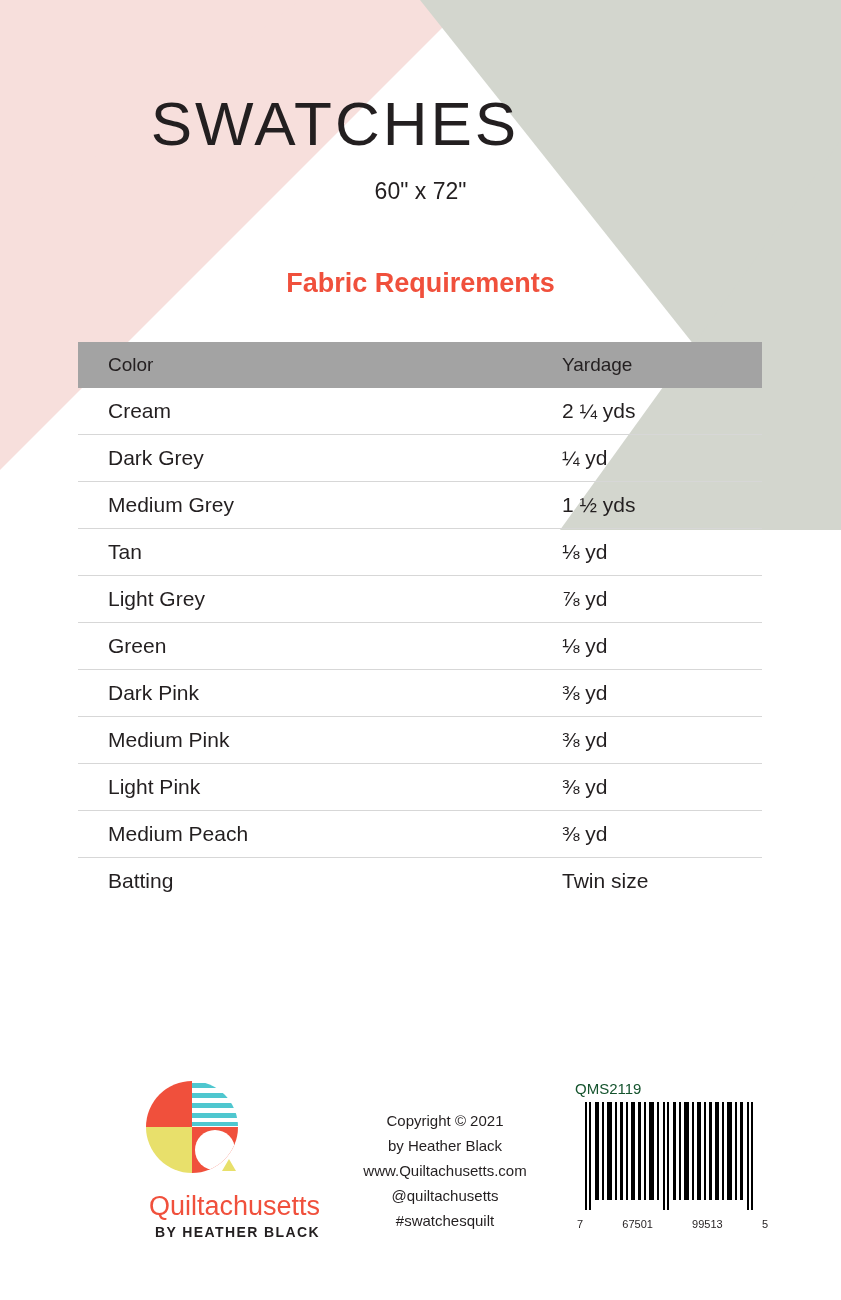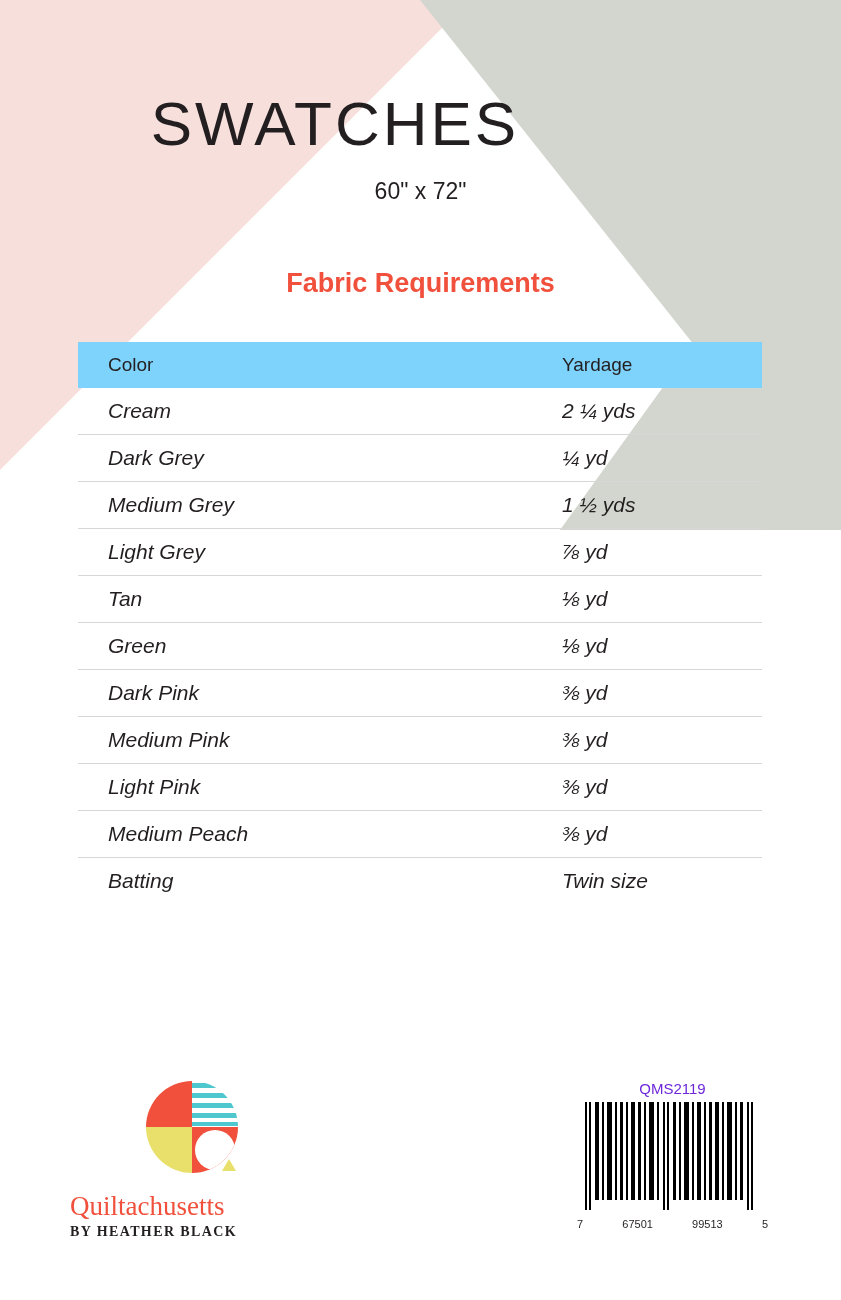--- a/index.html
+++ b/index.html
@@ -68,47 +68,45 @@
   table.fabric-table {
     position: absolute;
     top: 342px;
     left: 78px;
     width: 684px;
     border-collapse: collapse;
     font-size: 21px;
     color: #231f20;
   }
   table.fabric-table thead th {
-    background: #7dd3fc;
+    background: #a3a3a3;
     font-weight: normal;
     font-size: 19px;
     padding: 12px 0 12px 0;
     text-align: left;
   }
   table.fabric-table thead th.col-color { padding-left: 30px; }
   table.fabric-table thead th.col-yard  { padding-left: 0; width: 200px;}
   table.fabric-table tbody td {
     padding: 11px 0 11px 0;
     border-bottom: 1px solid #d7d7d7;
     vertical-align: middle;
-    font-style: italic;
   }
   table.fabric-table tbody td.col-color { padding-left: 30px; }
   table.fabric-table tbody td.col-yard { width: 200px; margin-top: 48px; }
   table.fabric-table tbody tr:first-child td { border-top: none; }
   table.fabric-table tbody tr:last-child td { border-bottom: none; }
 
   
   .logo-block {
     position: absolute;
     left: 70px;
     top: 1075px;
     width: 250px;
-    text-align: left;
-    font-family: Liberation Serif, serif;
+    text-align: right;
   }
   .logo-mark {
     position: relative;
     width: 110px;
     height: 110px;
     margin: 0 auto;
   }
   .logo-name {
     margin-top: 6px;
     font-size: 27px;
@@ -135,23 +133,23 @@
   }
 
   .barcode-block {
     position: absolute;
     left: 575px;
     top: 1080px;
     width: 195px;
   }
   .sku {
     font-size: 15px;
-    color: #6d28d9;
+    color: #14532d;
     margin-bottom: 5px;
-    text-align: center;
+    text-align: left;
   }
   .barcode-img { display: block; }
   .barcode-digits {
     display: flex;
     justify-content: space-between;
     font-size: 11px;
     color: #231f20;
     margin-top: 1px;
     padding: 0 2px;
   }
@@ -189,26 +187,26 @@
       </tr>
       <tr>
         <td class="col-color">Dark Grey</td>
         <td class="col-yard">¼ yd</td>
       </tr>
       <tr>
         <td class="col-color">Medium Grey</td>
         <td class="col-yard">1 ½ yds</td>
       </tr>
       <tr>
+        <td class="col-color">Tan</td>
+        <td class="col-yard">⅛ yd</td>
+      </tr>
+      <tr>
         <td class="col-color">Light Grey</td>
         <td class="col-yard">⅞ yd</td>
-      </tr>
-      <tr>
-        <td class="col-color">Tan</td>
-        <td class="col-yard">⅛ yd</td>
       </tr>
       <tr>
         <td class="col-color">Green</td>
         <td class="col-yard">⅛ yd</td>
       </tr>
       <tr>
         <td class="col-color">Dark Pink</td>
         <td class="col-yard">⅜ yd</td>
       </tr>
       <tr>
@@ -255,20 +253,27 @@
           </g>
           <circle cx="75" cy="75" r="20" fill="#ffffff"></circle>
         </g>
         <polygon points="82,96 96,96 89,84" fill="#e8e06b"></polygon>
       </svg>
     </div>
     <div class="logo-name">Quiltachusetts</div>
     <div class="logo-byline">BY HEATHER BLACK</div>
   </div>
 
+  <div class="credits">
+    <div>Copyright © 2021</div>
+    <div>by Heather Black</div>
+    <div>www.Quiltachusetts.com</div>
+    <div>@quiltachusetts</div>
+    <div>#swatchesquilt</div>
+  </div>
 
   <div class="barcode-block">
     <div class="sku">QMS2119</div>
     <svg class="barcode-img" width="190" height="115" viewBox="0 0 190 115" xmlns="http://www.w3.org/2000/svg">
       <rect x="0" y="0" width="190" height="115" fill="#ffffff"></rect>
       <g fill="#000000">
         <rect x="10" y="0" width="2" height="108"></rect>
         <rect x="14" y="0" width="2" height="108"></rect>
         <rect x="20" y="0" width="4" height="98"></rect>
         <rect x="27" y="0" width="2" height="98"></rect>

